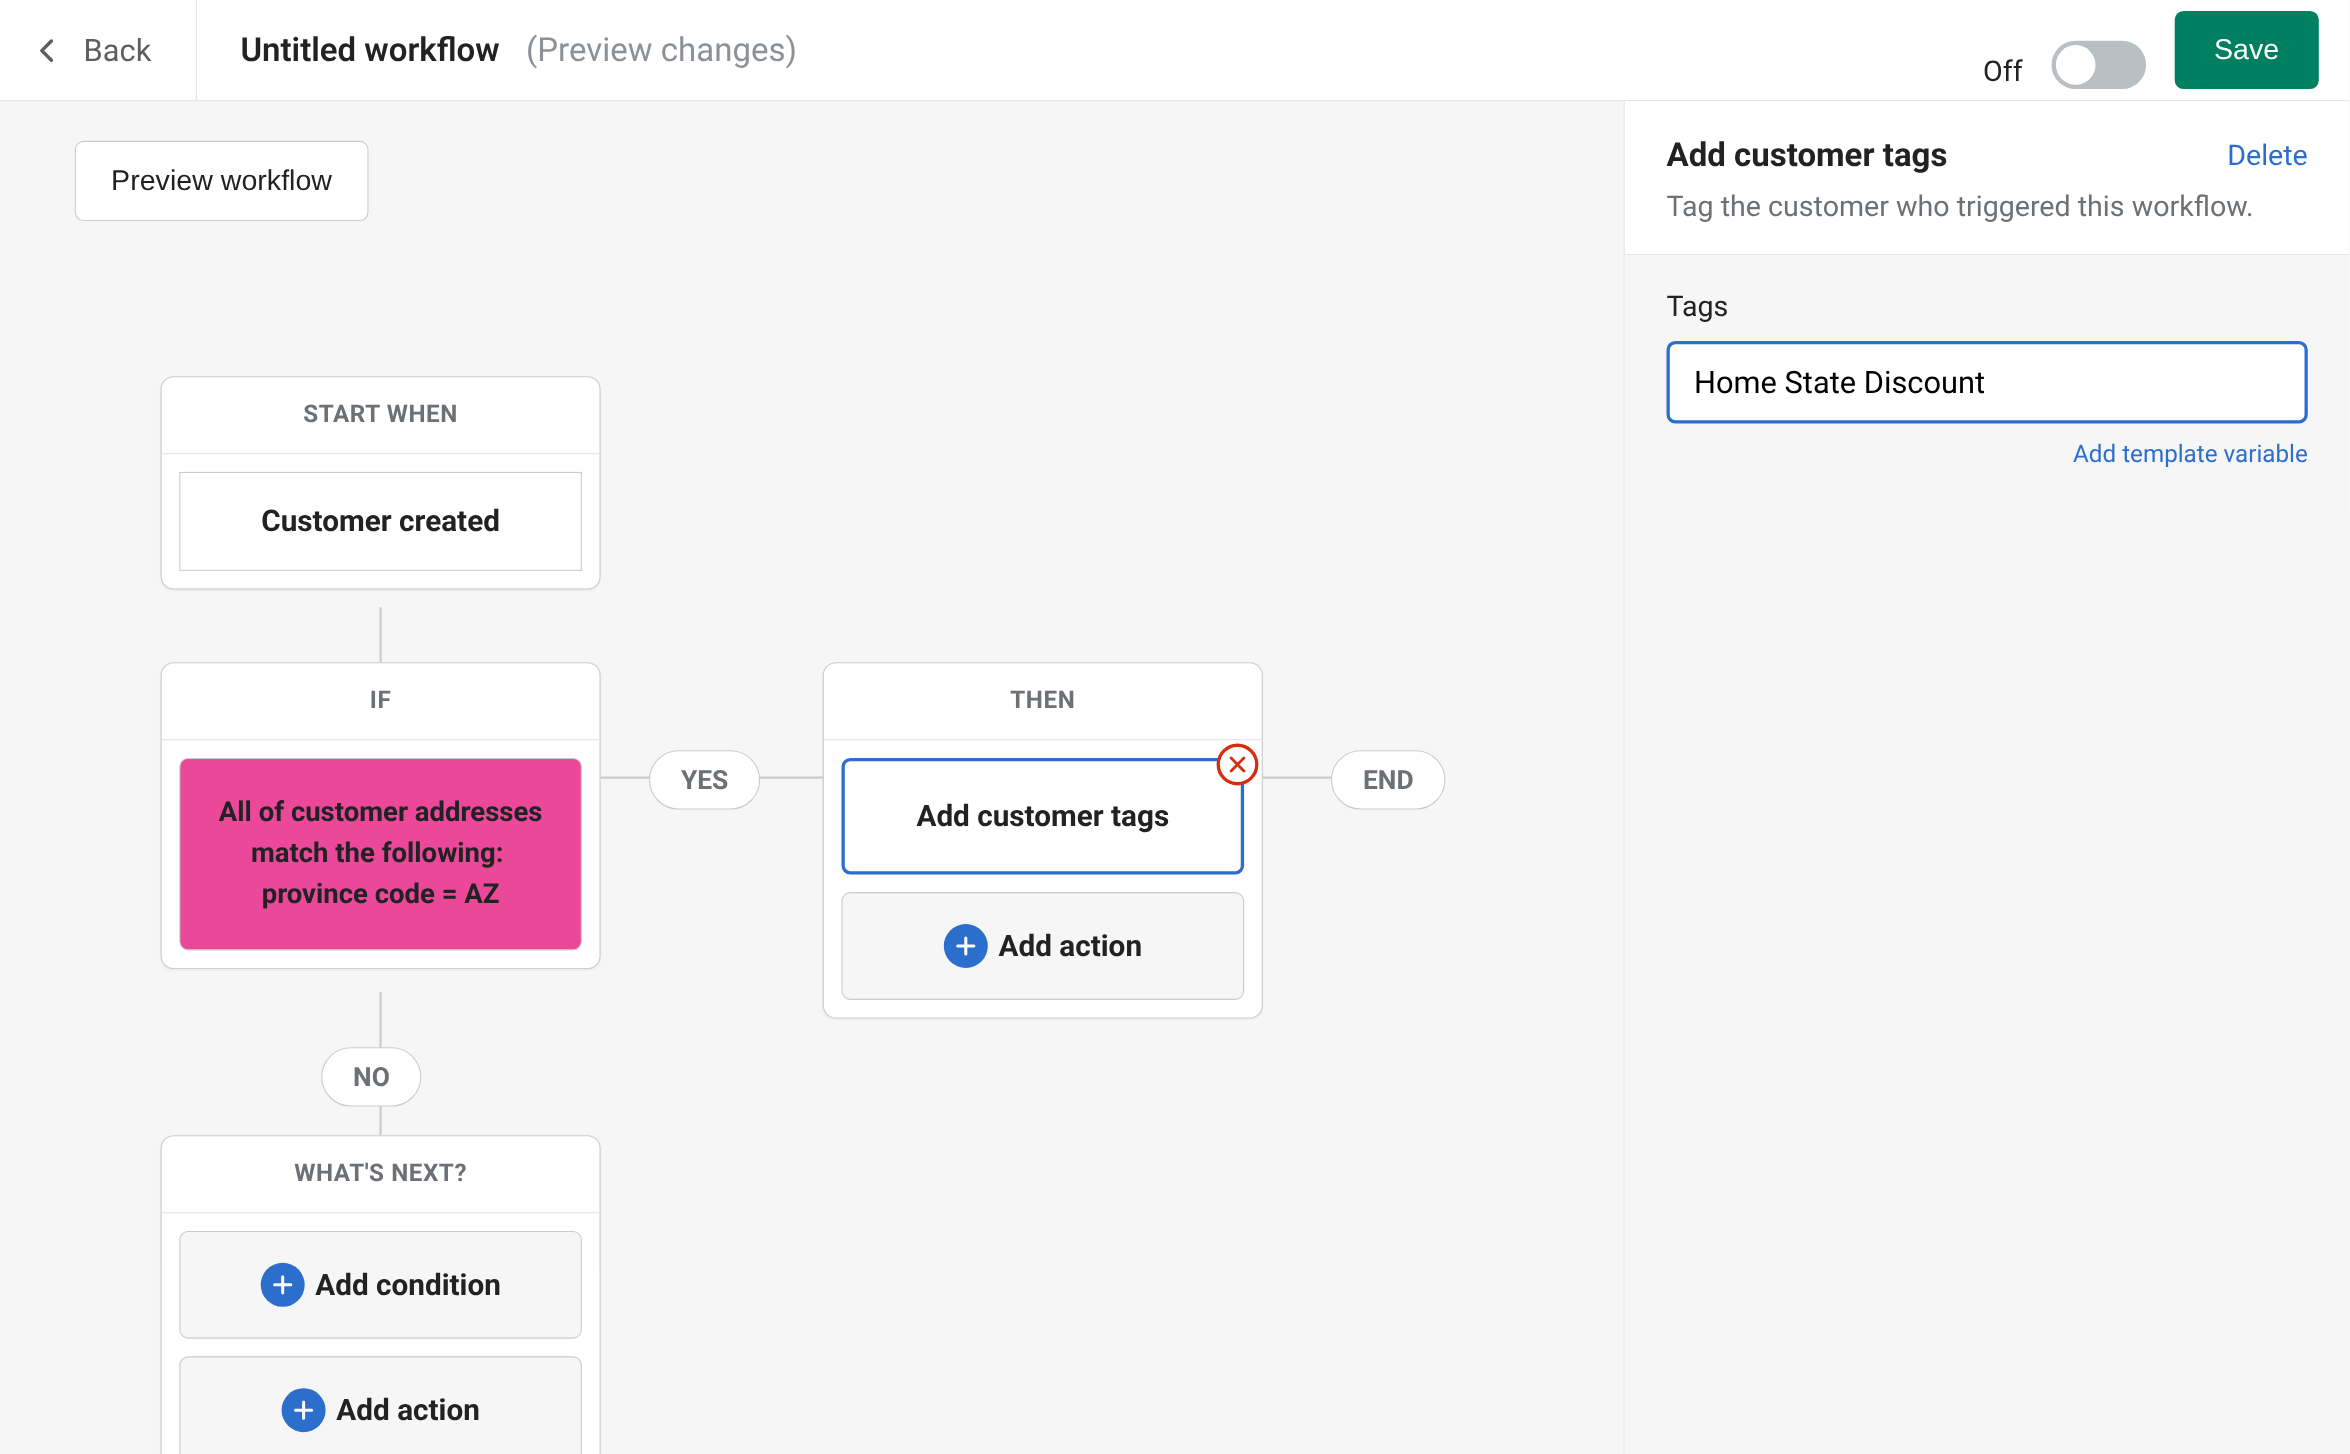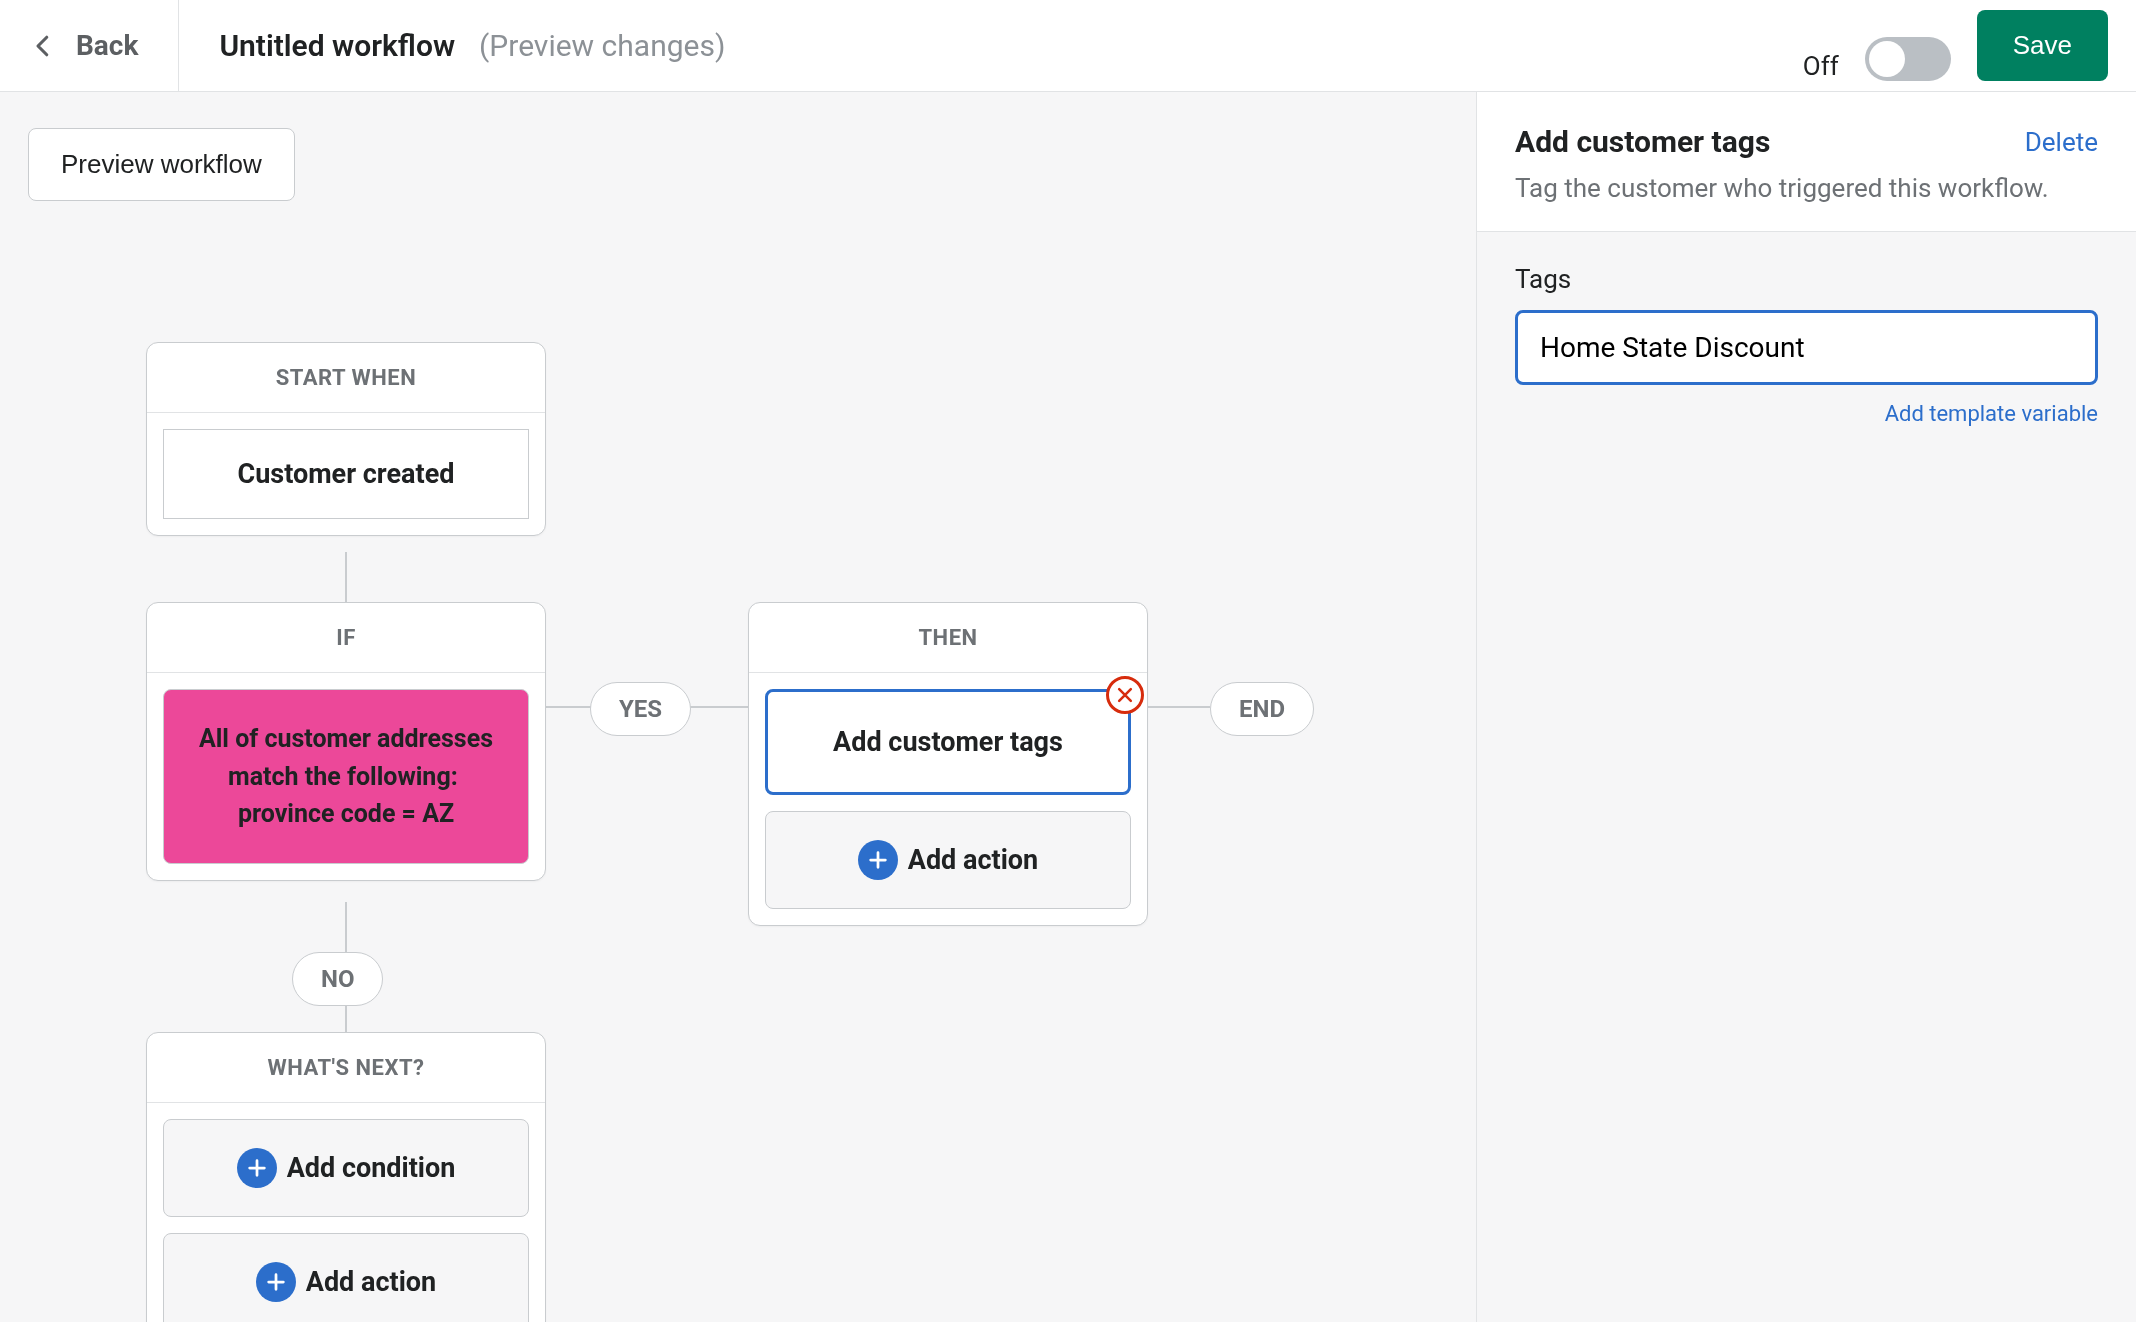--- a/index.html
+++ b/index.html
@@ -25,21 +25,21 @@
     display: flex;
     align-items: center;
     gap: 18px;
     padding-right: 40px;
     height: 100%;
     border-right: 1px solid #e1e3e5;
     cursor: pointer;
     color: #5c5f62;
   }
   .back-group svg { width: 30px; height: 30px; stroke: #5c5f62; }
-  .back-text { font-size: 28px; font-weight: 700; color: #5c5f62; }
+  .back-text { font-size: 28px; font-weight: 400; color: #5c5f62; }
 
   .title-wrap { padding-left: 40px; display: flex; align-items: baseline; gap: 24px; }
   .title { font-size: 30px; font-weight: 600; color: #202223; }
   .unsaved { font-size: 30px; color: #8c9196; font-weight: 400; }
 
   .header-right { margin-left: auto; display: flex; align-items: flex-end; gap: 26px; }
   .off-label { font-size: 26px; color: #202223; }
   .toggle {
     width: 86px; height: 44px; border-radius: 22px; background: #babfc4;
     position: relative; cursor: pointer;
@@ -55,20 +55,21 @@
 
   
   .main { display: flex; height: calc(100% - 92px); }
   .canvas {
     flex: 1; position: relative; padding: 36px 28px;
   }
   .preview-btn {
     background: #fff; border: 1px solid #c9cccf; border-radius: 8px;
     padding: 20px 32px; font-size: 26px; font-weight: 500; cursor: pointer;
     color: #202223;
+    margin-left: 40px;
   }
 
   .node-area { position: absolute; top: 110px; left: 28px; width: 1380px; height: 1200px; }
 
   
   .connectors { position: absolute; top: 0; left: 0; width: 100%; height: 100%; pointer-events: none; }
   .connectors line, .connectors path { stroke: #c9cccf; stroke-width: 2; fill: none; }
 
   .card {
     position: absolute;

